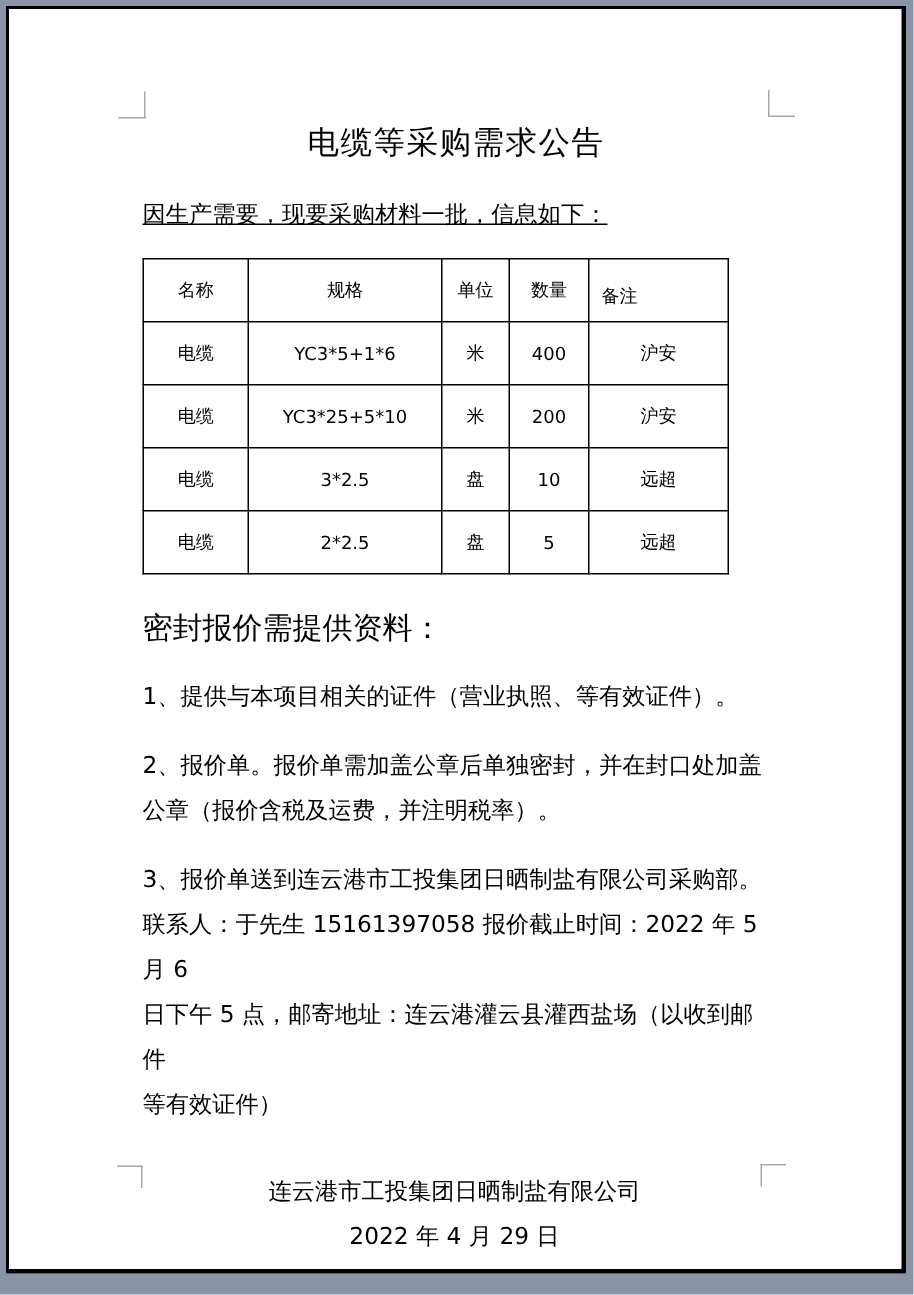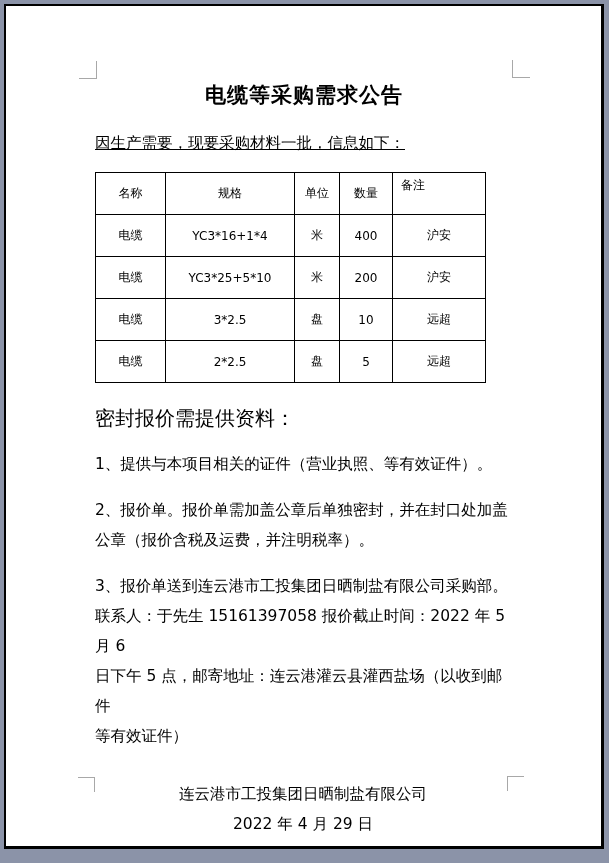--- a/index.html
+++ b/index.html
@@ -37,21 +37,21 @@
     border-top: 1px solid #a8a8a8; border-left: 1px solid #a8a8a8; }
 
   .content {
     position: absolute;
     left: 95px;
     top: 82px;
     width: 418px;
   }
   .doc-title {
     font-size: 21px;
-    font-weight: bold;
+    font-weight: normal;
     text-align: center;
     letter-spacing: 1px;
     margin: 0 0 24px 0;
     line-height: 26px;
   }
   .intro {
     font-size: 15.5px;
     line-height: 22px;
     margin: 0 0 18px 0;
     text-decoration: underline;
@@ -67,21 +67,21 @@
     height: 28px;
     text-align: center;
     vertical-align: middle;
     font-weight: normal;
     padding: 12px 2px;
     overflow: hidden;
   }
   table.materials th.remark-head {
     text-align: left;
     vertical-align: top;
-    padding: 4px 0 0 8px;
+    padding: 16px 0 0 8px;
   }
   .col-name   { width: 70px; }
   .col-spec   { width: 129px; }
   .col-unit   { width: 45px; }
   .col-qty    { width: 53px; }
   .col-remark { width: 93px; }
 
   .section-label {
     font-size: 20px;
     line-height: 30px;
@@ -127,21 +127,21 @@
     <tbody>
         <tr>
       <th>名称</th>
       <th>规格</th>
       <th>单位</th>
       <th>数量</th>
       <th class="remark-head">备注</th>
     </tr>
     <tr>
       <td>电缆</td>
-      <td>YC3*16+1*4</td>
+      <td>YC3*5+1*6</td>
       <td>米</td>
       <td>400</td>
       <td>沪安</td>
     </tr>
     <tr>
       <td>电缆</td>
       <td>YC3*25+5*10</td>
       <td>米</td>
       <td>200</td>
       <td>沪安</td>

